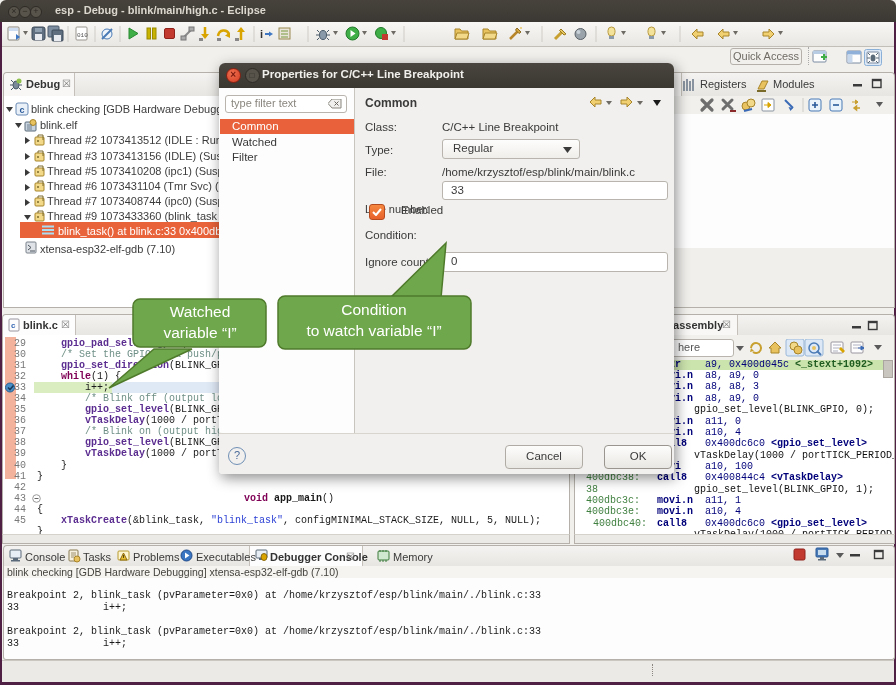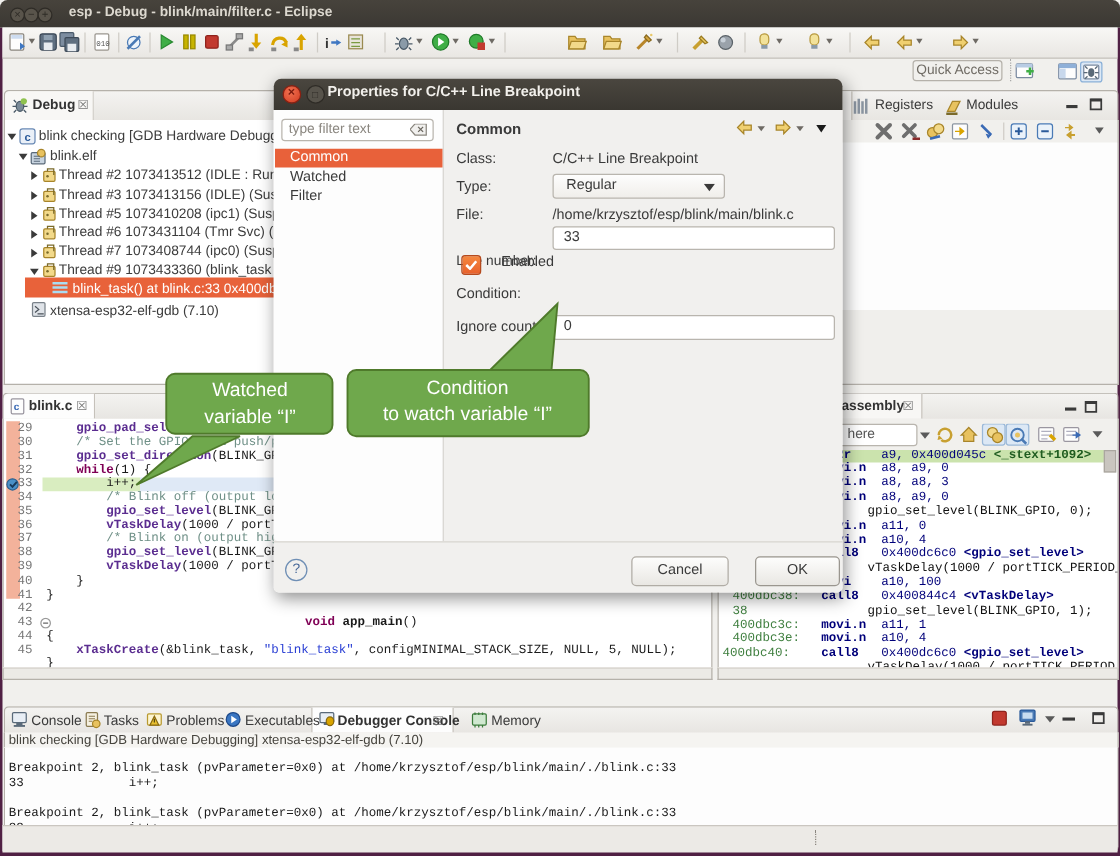--- a/index.html
+++ b/index.html
@@ -13,21 +13,21 @@
 <body>
 
 <div class="abs" style="left:0;top:22px;width:2px;height:663px;background:#502044;"></div>
 <div class="abs" style="left:894px;top:22px;width:2px;height:663px;background:#502044;"></div>
 <div class="abs" style="left:0;top:681px;width:896px;height:4px;background:#502044;"></div>
 
 <div id="titlebar" class="abs" style="left:0;top:0;width:896px;height:22px;background:linear-gradient(#47433c,#3b3833);border-radius:6px 6px 0 0;">
   <div class="abs" style="left:8px;top:6px;width:10px;height:10px;border-radius:50%;background:#59544b;border:1px solid #2e2b26;color:#2e2b26;font-size:9px;line-height:9px;text-align:center;">×</div>
   <div class="abs" style="left:19px;top:6px;width:10px;height:10px;border-radius:50%;background:#59544b;border:1px solid #2e2b26;color:#2e2b26;font-size:9px;line-height:8px;text-align:center;">−</div>
   <div class="abs" style="left:30px;top:6px;width:10px;height:10px;border-radius:50%;background:#59544b;border:1px solid #2e2b26;color:#2e2b26;font-size:9px;line-height:9px;text-align:center;">+</div>
-  <div class="abs" style="left:55px;top:4px;font-size:11px;font-weight:bold;color:#dcd8cf;">esp - Debug - blink/main/filter.c - Eclipse</div>
+  <div class="abs" style="left:55px;top:4px;font-size:11px;font-weight:bold;color:#dcd8cf;">esp - Debug - blink/main/high.c - Eclipse</div>
 </div>
 
 <div id="toolbar" class="abs" style="left:2px;top:22px;width:892px;height:24px;background:linear-gradient(#f8f7f5,#e9e7e3);border-bottom:1px solid #c2beb8;">
 <svg width="892" height="24" style="position:absolute;left:0;top:0;">
 
   <g transform="translate(4,4)">
         <rect x="2" y="1" width="11" height="13" rx="1" fill="#fdfdfd" stroke="#8a867f"></rect>
         <rect x="3" y="2" width="9" height="3" fill="#cddcf0"></rect>
         <path d="M10 8 l4 3 -4 3 z" fill="#3f77c2"></path>
       </g>
@@ -458,29 +458,29 @@
       <div class="abs" style="top:44px;"><span class="abs" style="left:119px;color:#111;">gpio_set_level(BLINK_GPIO, 0);</span></div>
       <div class="abs" style="top:56px;"><span class="abs" style="left:11px;color:#3f7f3f;">400dbc2e:</span><b class="abs" style="left:82px;color:#00007a;">movi.n</b><span class="abs" style="left:130px;color:#00007a;">a11, 0</span></div>
       <div class="abs" style="top:67px;"><span class="abs" style="left:11px;color:#3f7f3f;">400dbc30:</span><b class="abs" style="left:82px;color:#00007a;">movi.n</b><span class="abs" style="left:130px;color:#00007a;">a10, 4</span></div>
       <div class="abs" style="top:78px;"><span class="abs" style="left:11px;color:#3f7f3f;">400dbc32:</span><b class="abs" style="left:82px;color:#00007a;">call8</b><span class="abs" style="left:130px;color:#00007a;">0x400dc6c0 <b>&lt;gpio_set_level&gt;</b></span></div>
       <div class="abs" style="top:90px;"><span class="abs" style="left:119px;color:#111;">vTaskDelay(1000 / portTICK_PERIOD_MS);</span></div>
       <div class="abs" style="top:101px;"><span class="abs" style="left:11px;color:#3f7f3f;">400dbc35:</span><b class="abs" style="left:82px;color:#00007a;">movi</b><span class="abs" style="left:130px;color:#00007a;">a10, 100</span></div>
       <div class="abs" style="top:112px;"><span class="abs" style="left:11px;color:#3f7f3f;">400dbc38:</span><b class="abs" style="left:82px;color:#00007a;">call8</b><span class="abs" style="left:130px;color:#00007a;">0x400844c4 <b>&lt;vTaskDelay&gt;</b></span></div>
       <div class="abs" style="top:124px;"><span class="abs" style="left:11px;color:#3f7f3f;">38</span><span class="abs" style="left:119px;color:#111;">gpio_set_level(BLINK_GPIO, 1);</span></div>
       <div class="abs" style="top:135px;"><span class="abs" style="left:11px;color:#3f7f3f;">400dbc3c:</span><b class="abs" style="left:82px;color:#00007a;">movi.n</b><span class="abs" style="left:130px;color:#00007a;">a11, 1</span></div>
       <div class="abs" style="top:146px;"><span class="abs" style="left:11px;color:#3f7f3f;">400dbc3e:</span><b class="abs" style="left:82px;color:#00007a;">movi.n</b><span class="abs" style="left:130px;color:#00007a;">a10, 4</span></div>
-      <div class="abs" style="top:158px;"><span class="abs" style="left:3px;color:#3f7f3f;">400dbc40:</span><b class="abs" style="left:82px;color:#00007a;">call8</b><span class="abs" style="left:130px;color:#00007a;">0x400dc6c0 <b>&lt;gpio_set_level&gt;</b></span></div>
+      <div class="abs" style="top:158px;"><span class="abs" style="left:18px;color:#3f7f3f;">400dbc40:</span><b class="abs" style="left:82px;color:#00007a;">call8</b><span class="abs" style="left:130px;color:#00007a;">0x400dc6c0 <b>&lt;gpio_set_level&gt;</b></span></div>
       <div class="abs" style="top:169px;"><span class="abs" style="left:119px;color:#111;">vTaskDelay(1000 / portTICK_PERIOD_MS);</span></div>
     </div>
     <div class="abs" style="left:308px;top:0px;width:8px;height:16px;background:#c9c5bf;border:1px solid #aaa69f;"></div>
   </div>
   <div class="abs" style="left:0;top:220px;width:319px;height:8px;background:#eceae6;border:1px solid #b5b1aa;border-top:1px solid #d5d2cc;"></div>
 </div>
 
-<div id="console-panel" class="abs" style="left:3px;top:545px;width:890px;height:115px;margin-top:20px;">
+<div id="console-panel" class="abs" style="left:3px;top:545px;width:890px;height:115px;">
   <div class="abs" style="left:0;top:0;width:890px;height:21px;background:linear-gradient(#f4f3f1,#e7e5e1);border:1px solid #b5b1aa;border-bottom:none;border-radius:4px 4px 0 0;"></div>
 
   <div class="abs" style="left:246px;top:1px;width:112px;height:20px;background:#fdfdfd;border-left:1px solid #c5c1ba;border-right:1px solid #c5c1ba;"></div>
   <svg class="abs" style="left:0;top:3px;" width="890" height="17">
     <g transform="translate(6,1)">
         <rect x="1" y="1" width="11" height="8" rx="1" fill="#e8eef5" stroke="#5a6a7a"></rect>
         <rect x="4" y="9" width="5" height="2" fill="#5a6a7a"></rect>
         <rect x="2" y="11" width="9" height="1.5" fill="#5a6a7a"></rect>
       </g>
     <g transform="translate(64,1)">

